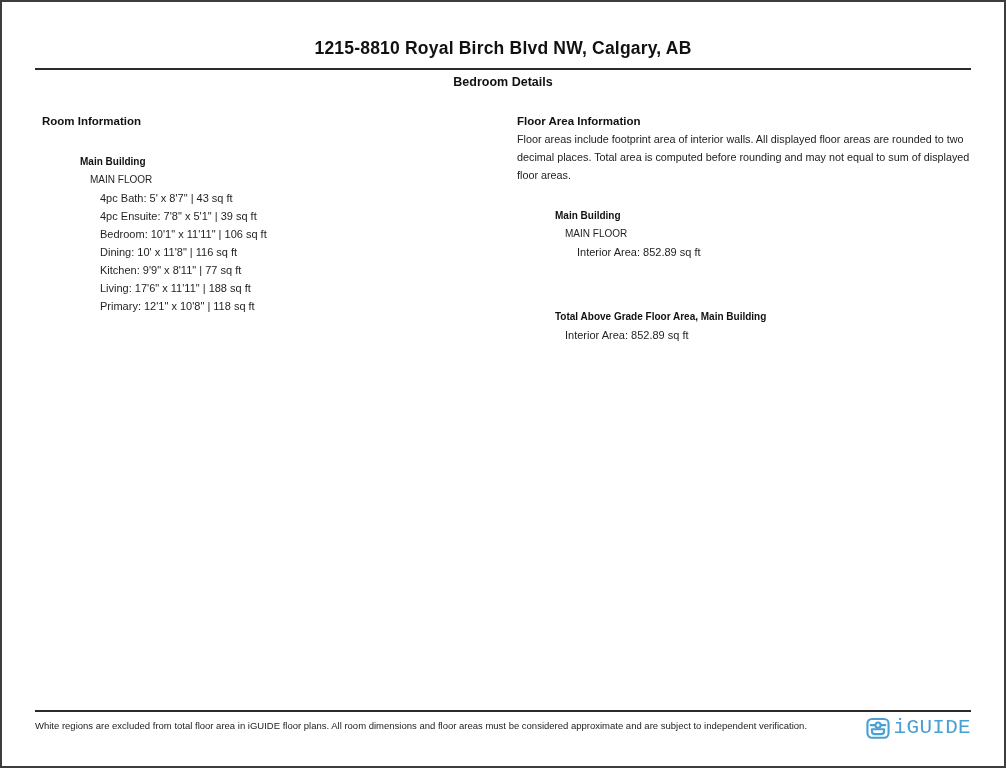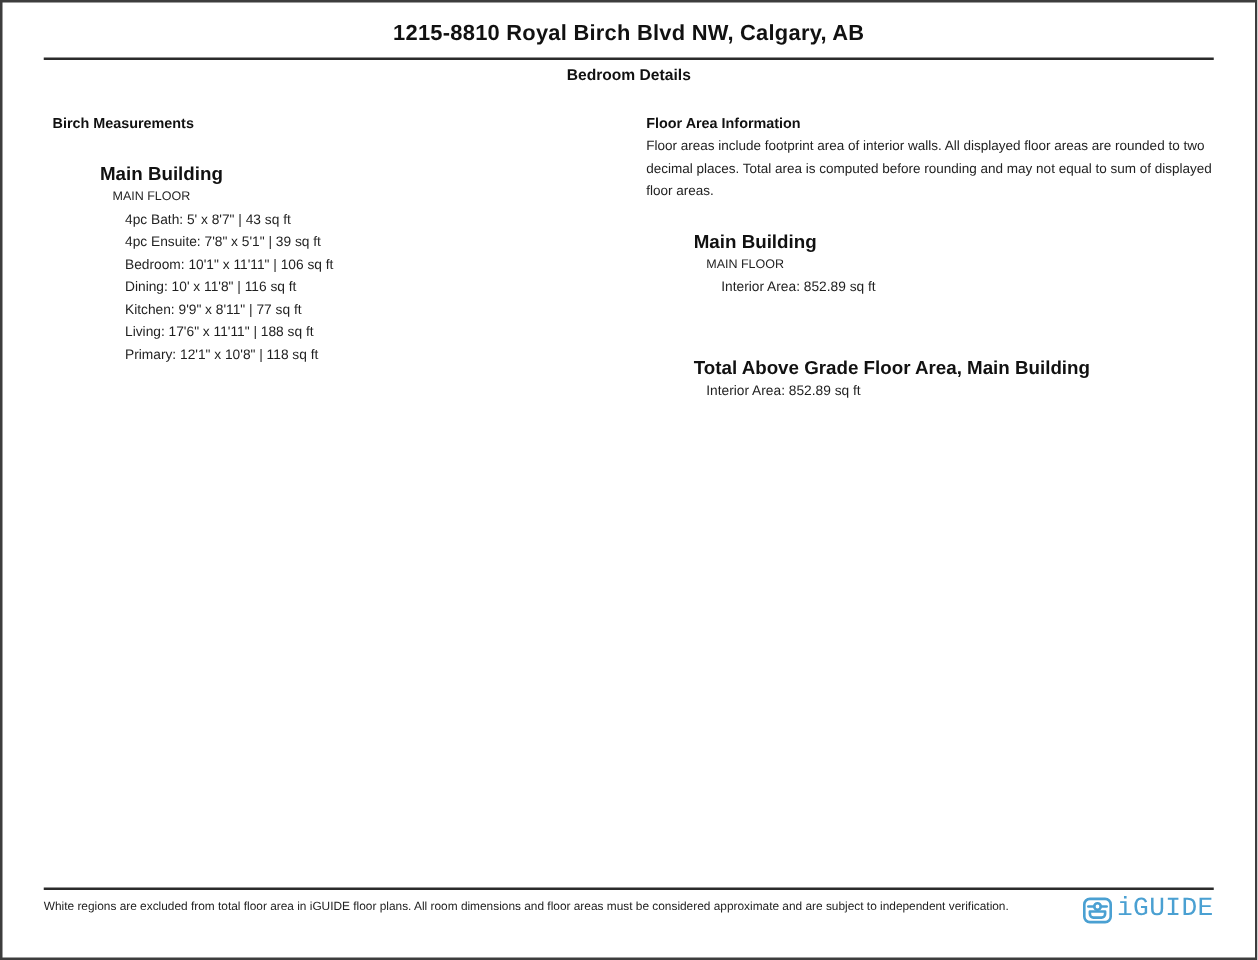--- a/index.html
+++ b/index.html
@@ -10,21 +10,21 @@
     color: #1f1f1f;
   }
   .page {
     position: relative;
     width: 1006px; height: 768px;
     background: #ffffff;
     border: 2px solid #3d3d3d;
     overflow: hidden;
   }
   
-  .header { padding-top: 14px; }
+  .header { padding-top: 36px; }
   .page-title {
     text-align: center;
     font-size: 17.5px;
     font-weight: bold;
     letter-spacing: 0.2px;
     color: #111;
   }
   .title-rule {
     margin: 9px 33px 0 33px;
     border-top: 2.5px solid #2b2b2b;
@@ -51,21 +51,21 @@
     color: #111;
   }
   .section-desc {
     font-size: 10.8px;
     line-height: 18px;
     color: #222;
   }
   .building-block { margin-top: 23px; }
   .building-name {
     margin-left: 38px;
-    font-size: 15px;
+    font-size: 10px;
     font-weight: bold;
     line-height: 18px;
     color: #111;
   }
   .floor-name {
     margin-left: 48px;
     font-size: 10px;
     line-height: 18px;
     color: #1f1f1f;
   }
@@ -123,21 +123,21 @@
 
   <div class="header">
     <div class="page-title">1215-8810 Royal Birch Blvd NW, Calgary, AB</div>
     <div class="title-rule"></div>
     <div class="page-subtitle">Bedroom Details</div>
   </div>
 
   <div class="columns">
 
     <div class="col col-left">
-      <div class="section-heading">Birch Measurements</div>
+      <div class="section-heading">Room Information</div>
       <div class="building-block">
         <div class="building-name">Main Building</div>
         <div class="floor-name">MAIN FLOOR</div>
         <div class="room-list">
           <div class="room-line">4pc Bath: 5' x 8'7" | 43 sq ft</div>
           <div class="room-line">4pc Ensuite: 7'8" x 5'1" | 39 sq ft</div>
           <div class="room-line">Bedroom: 10'1" x 11'11" | 106 sq ft</div>
           <div class="room-line">Dining: 10' x 11'8" | 116 sq ft</div>
           <div class="room-line">Kitchen: 9'9" x 8'11" | 77 sq ft</div>
           <div class="room-line">Living: 17'6" x 11'11" | 188 sq ft</div>

